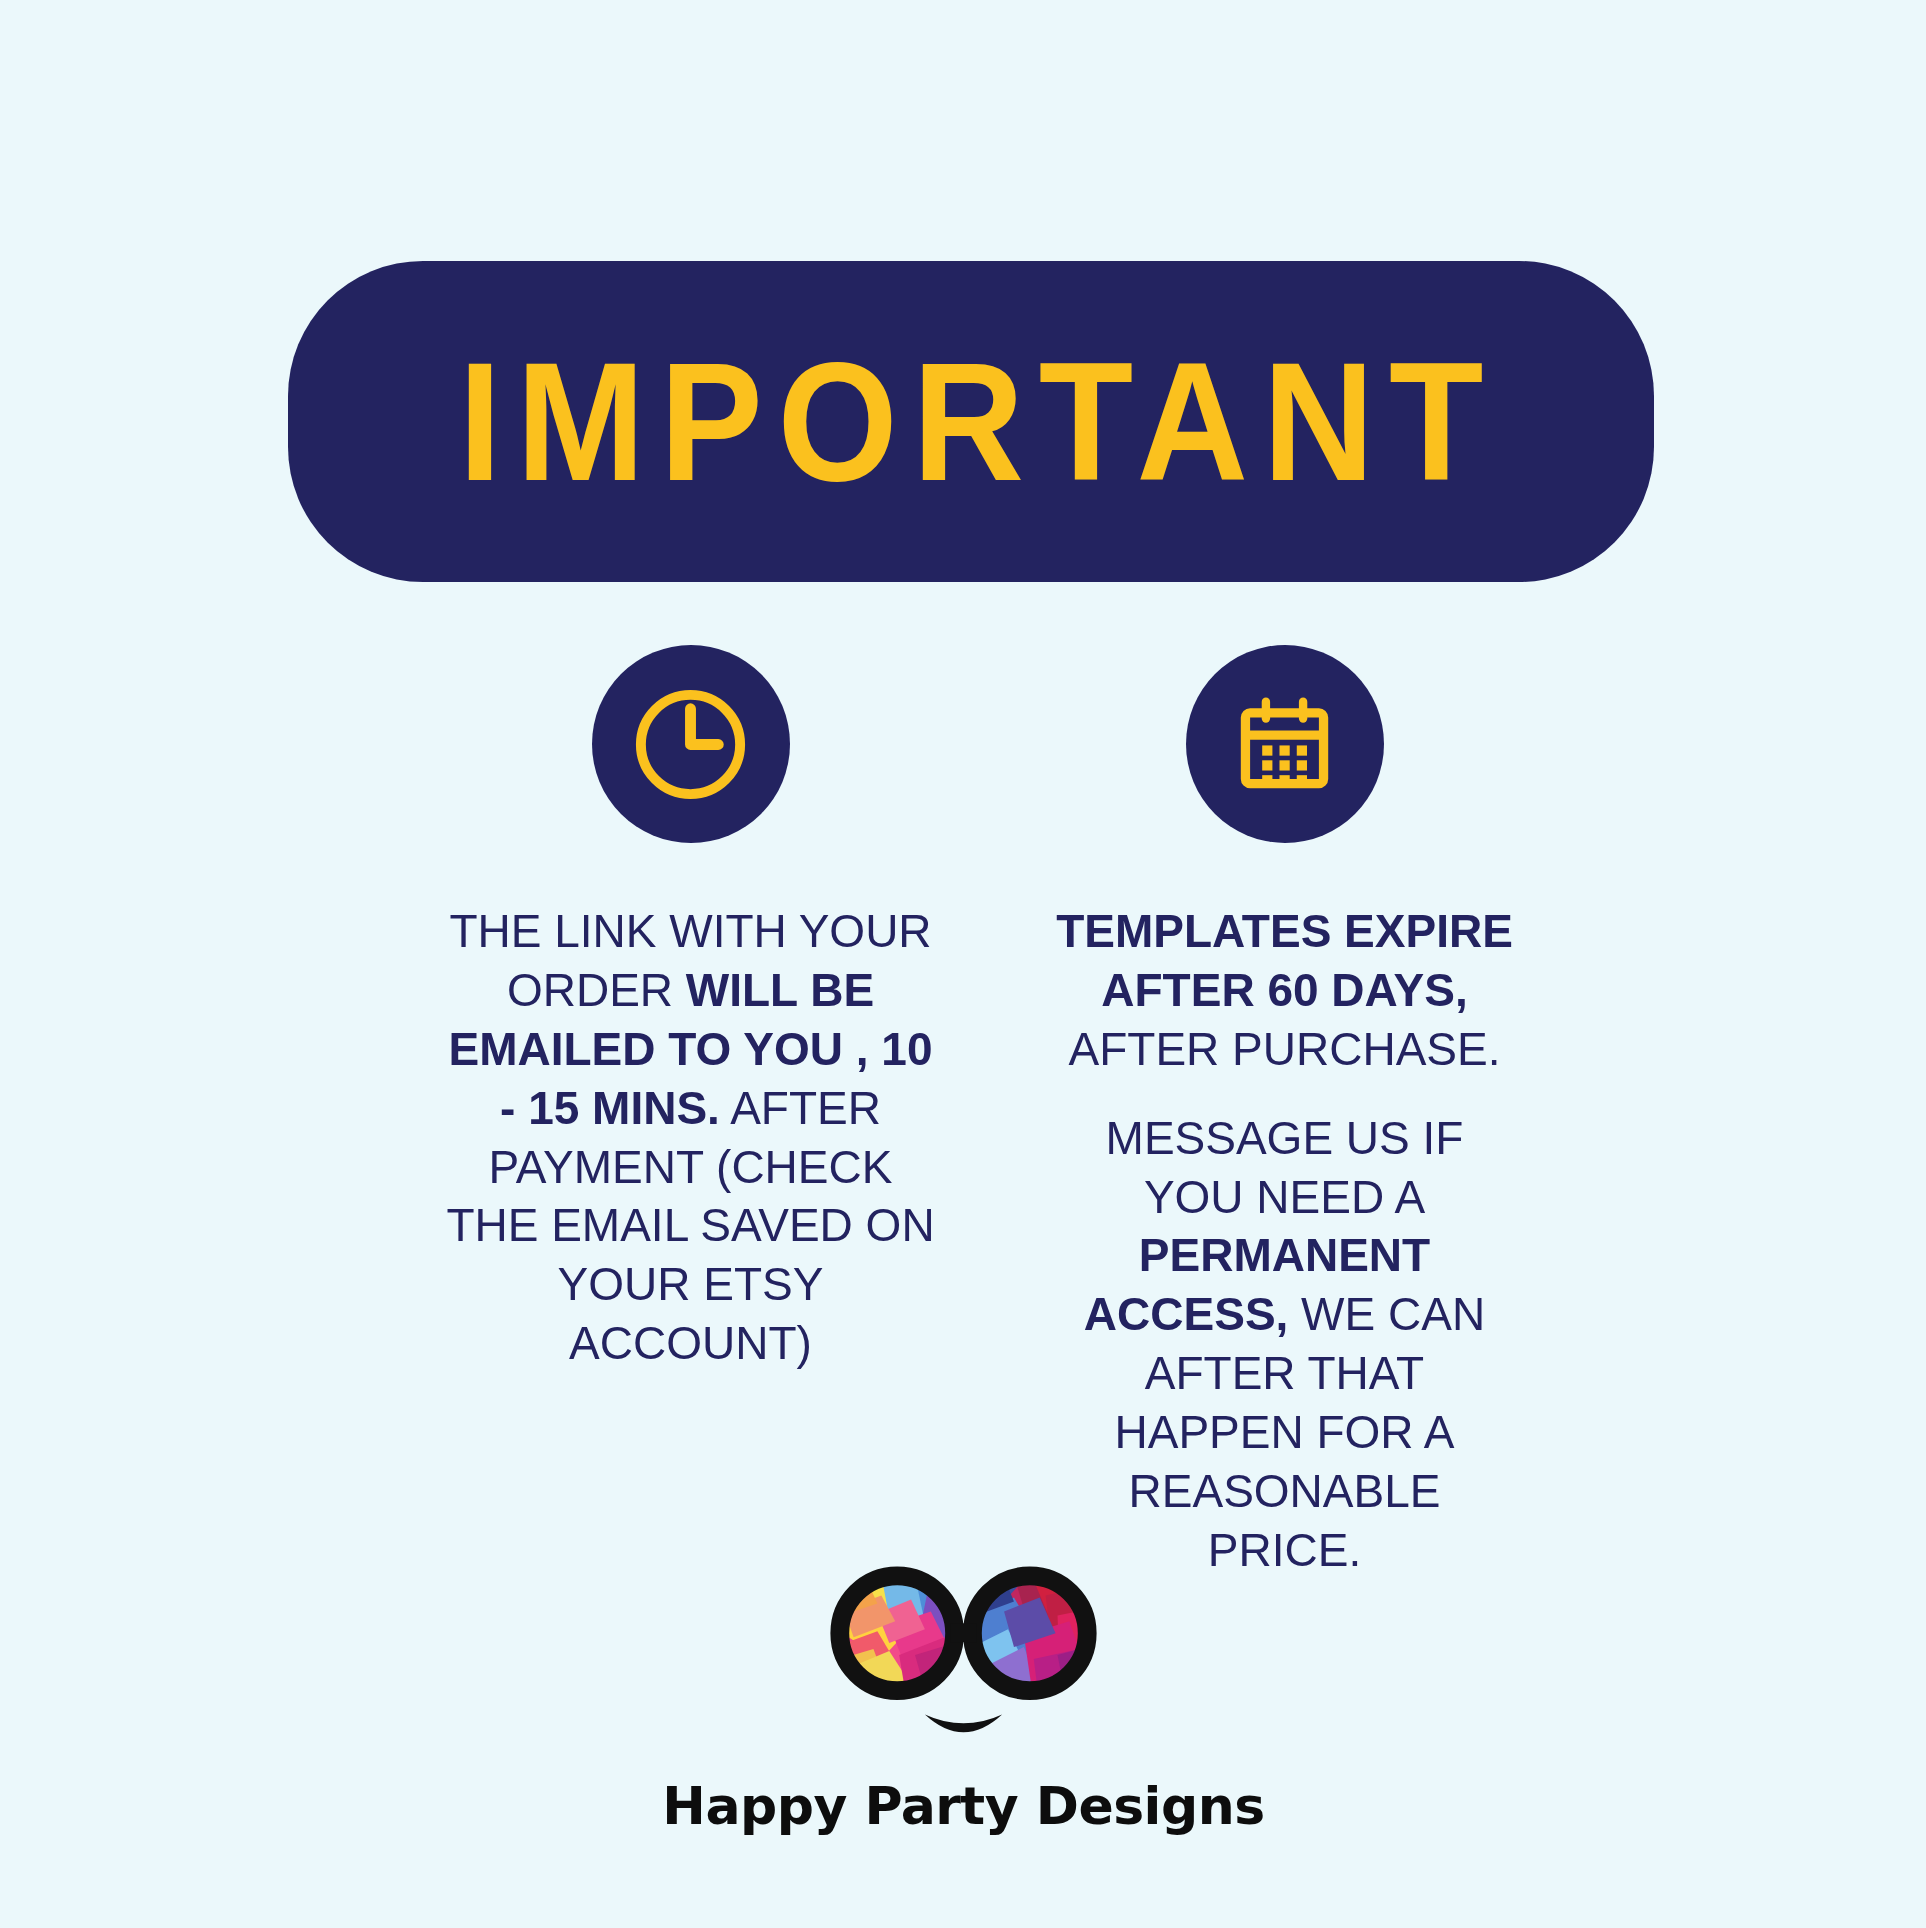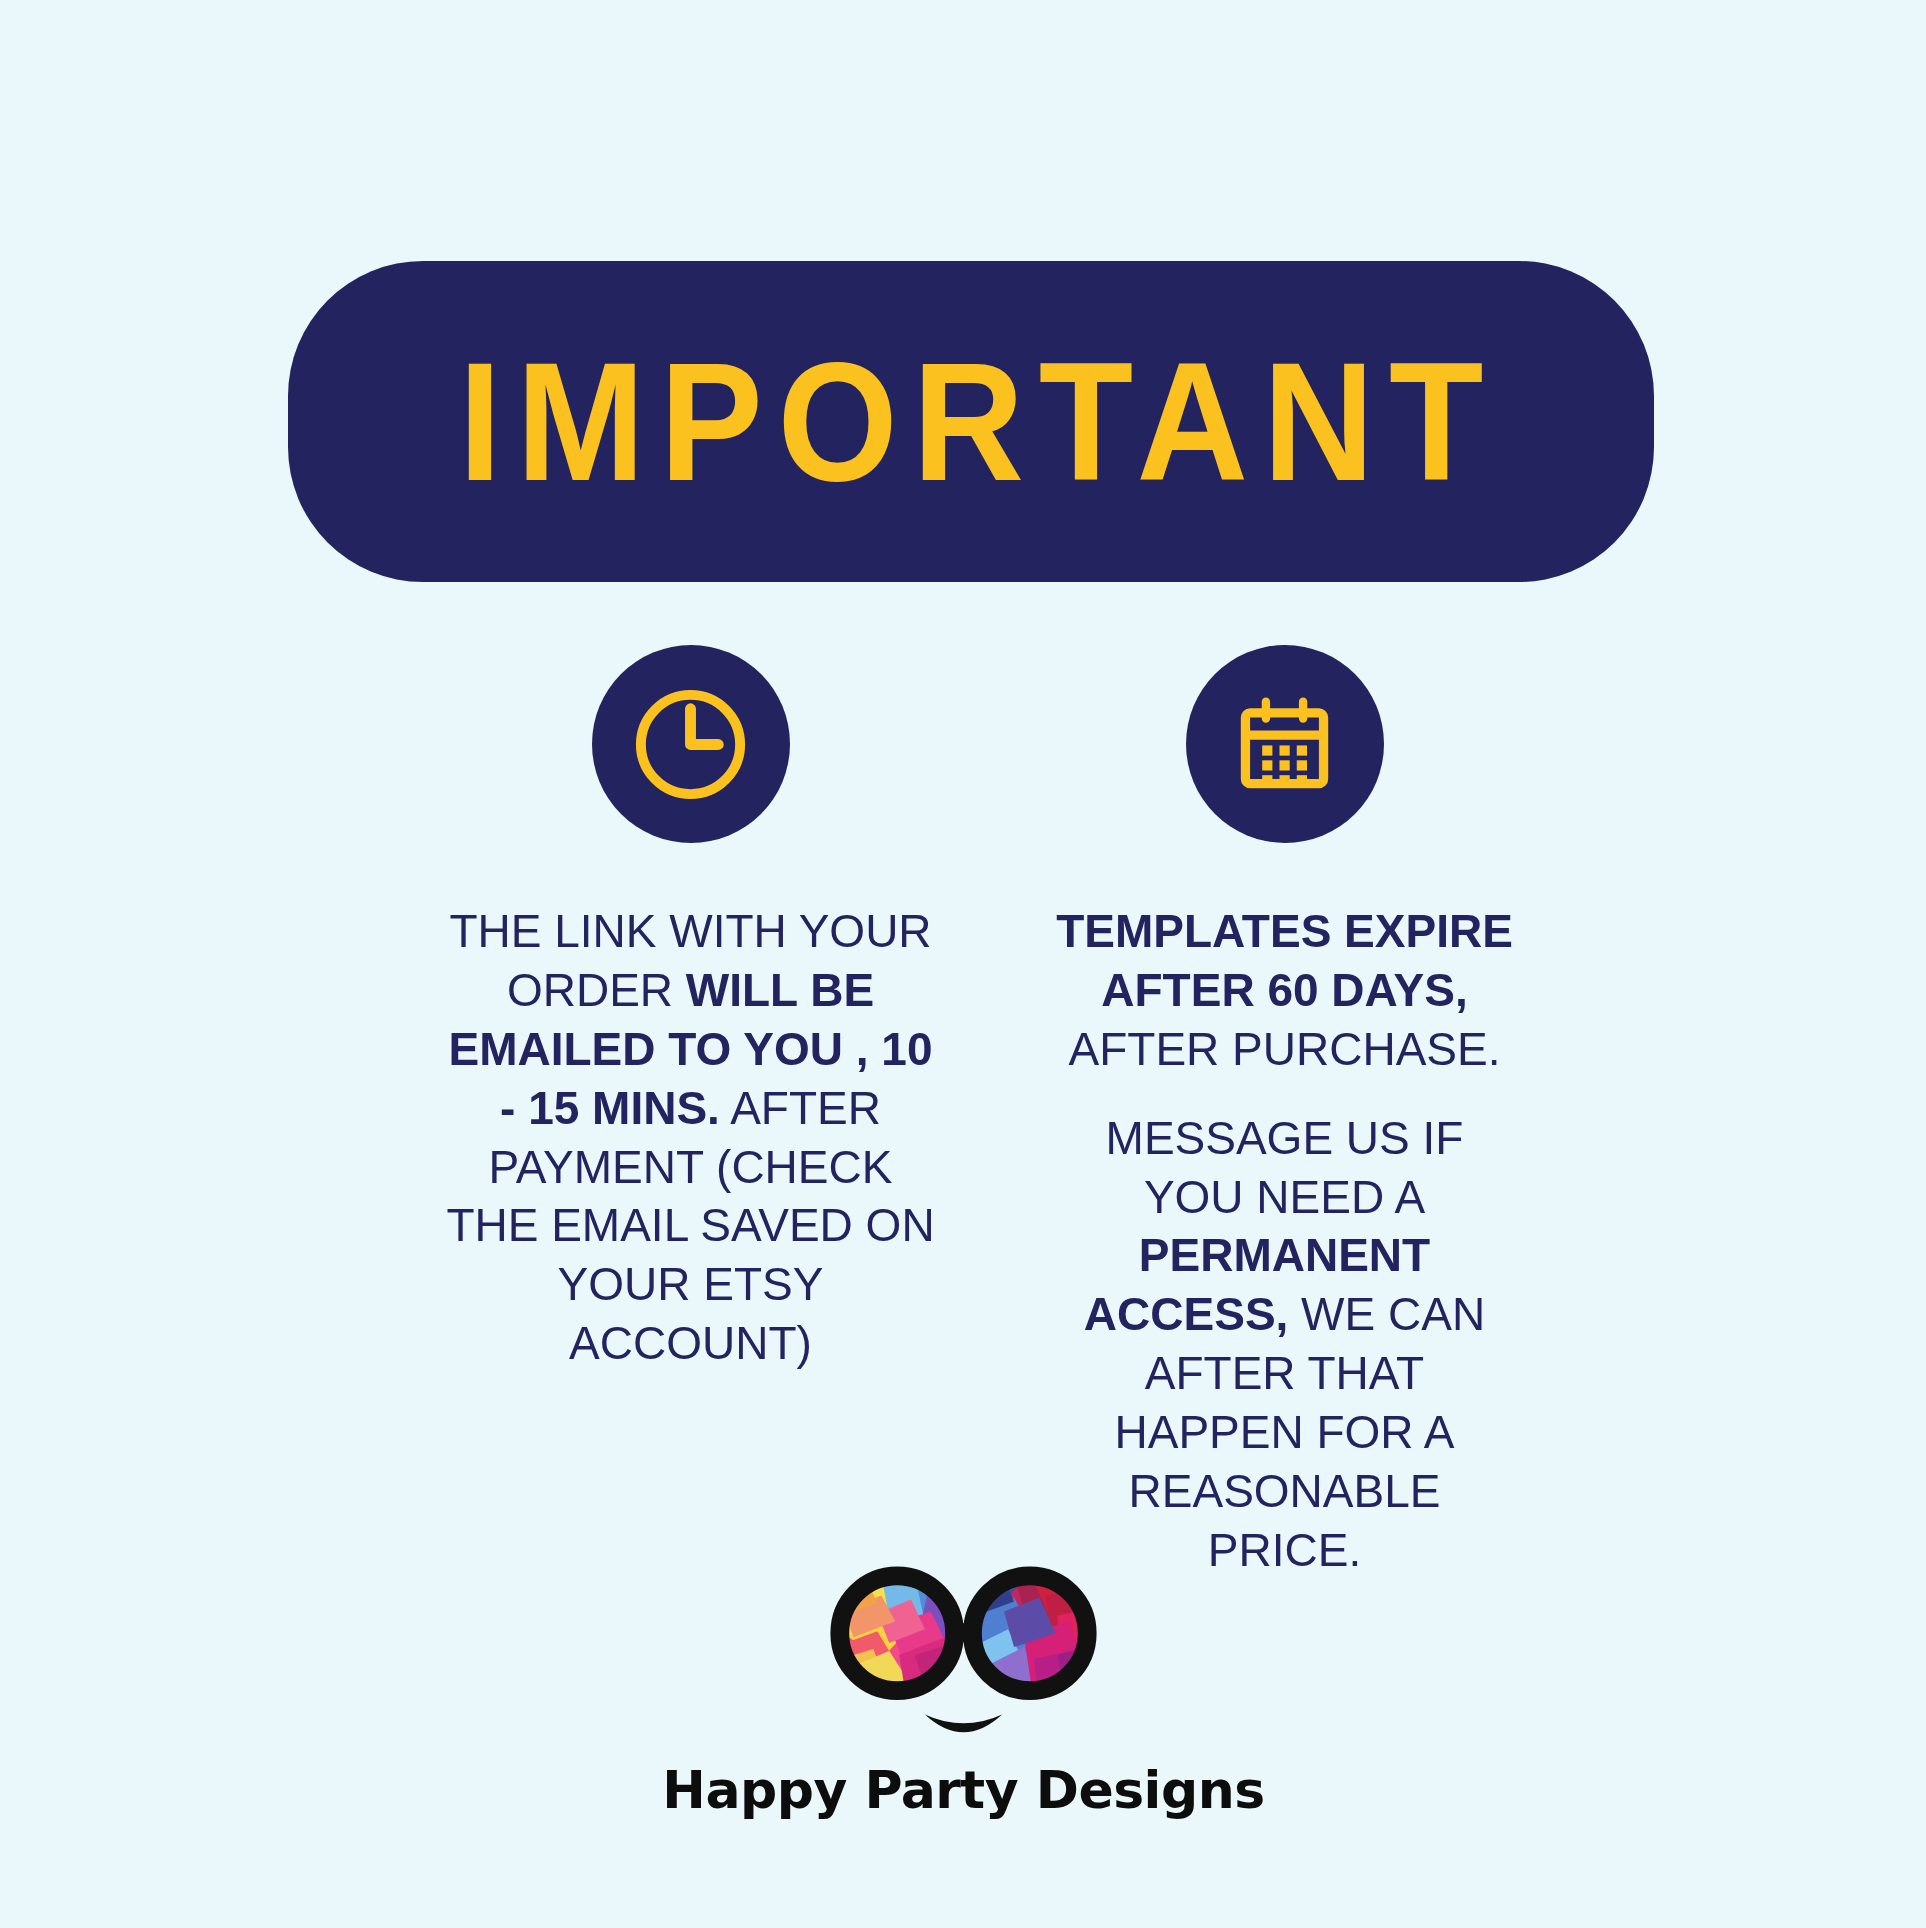--- a/index.html
+++ b/index.html
@@ -85,20 +85,21 @@
 
   
   #logo-block {
     position: absolute;
     left: 0;
     top: 1556px;
     width: 1927px;
     display: flex;
     flex-direction: column;
     align-items: center;
+    gap: 16px;
   }
   #logo-mark { display: block; }
   #brand-name {
     margin-top: 6px;
     font-size: 52px;
     font-weight: 700;
     color: #0d0d0d;
     letter-spacing: -0.5px;
     font-family: "DejaVu Sans", sans-serif;
   }

